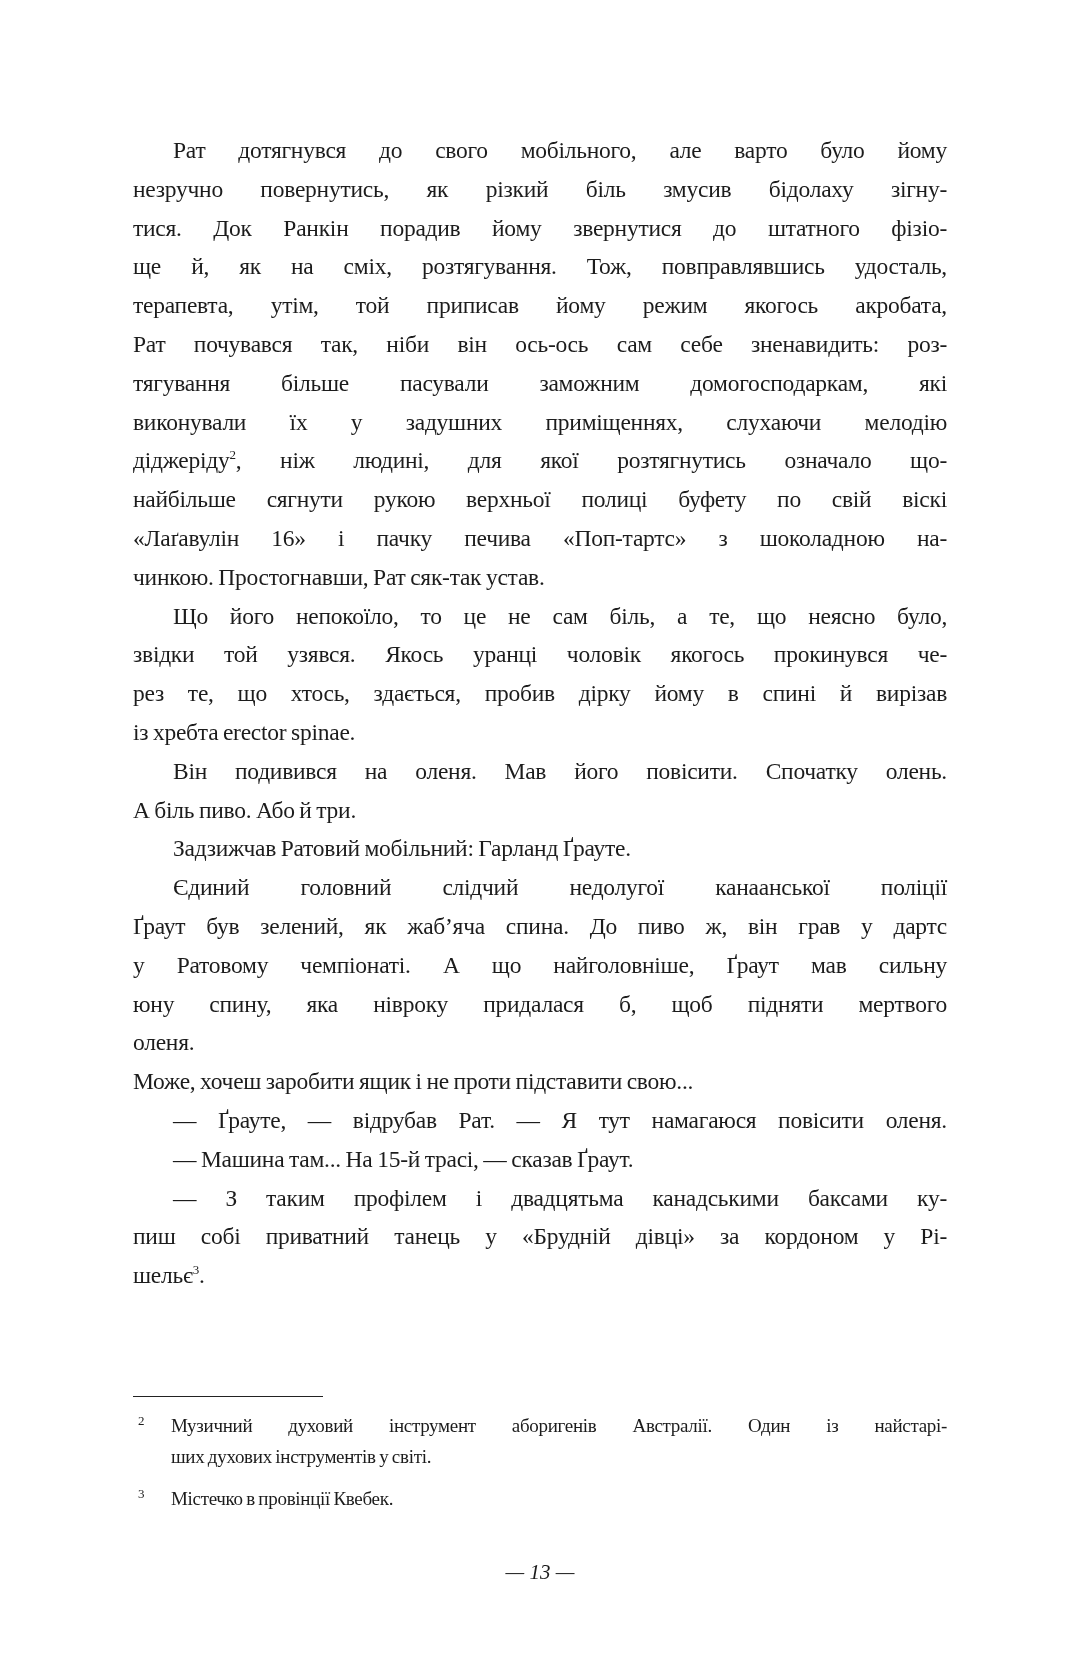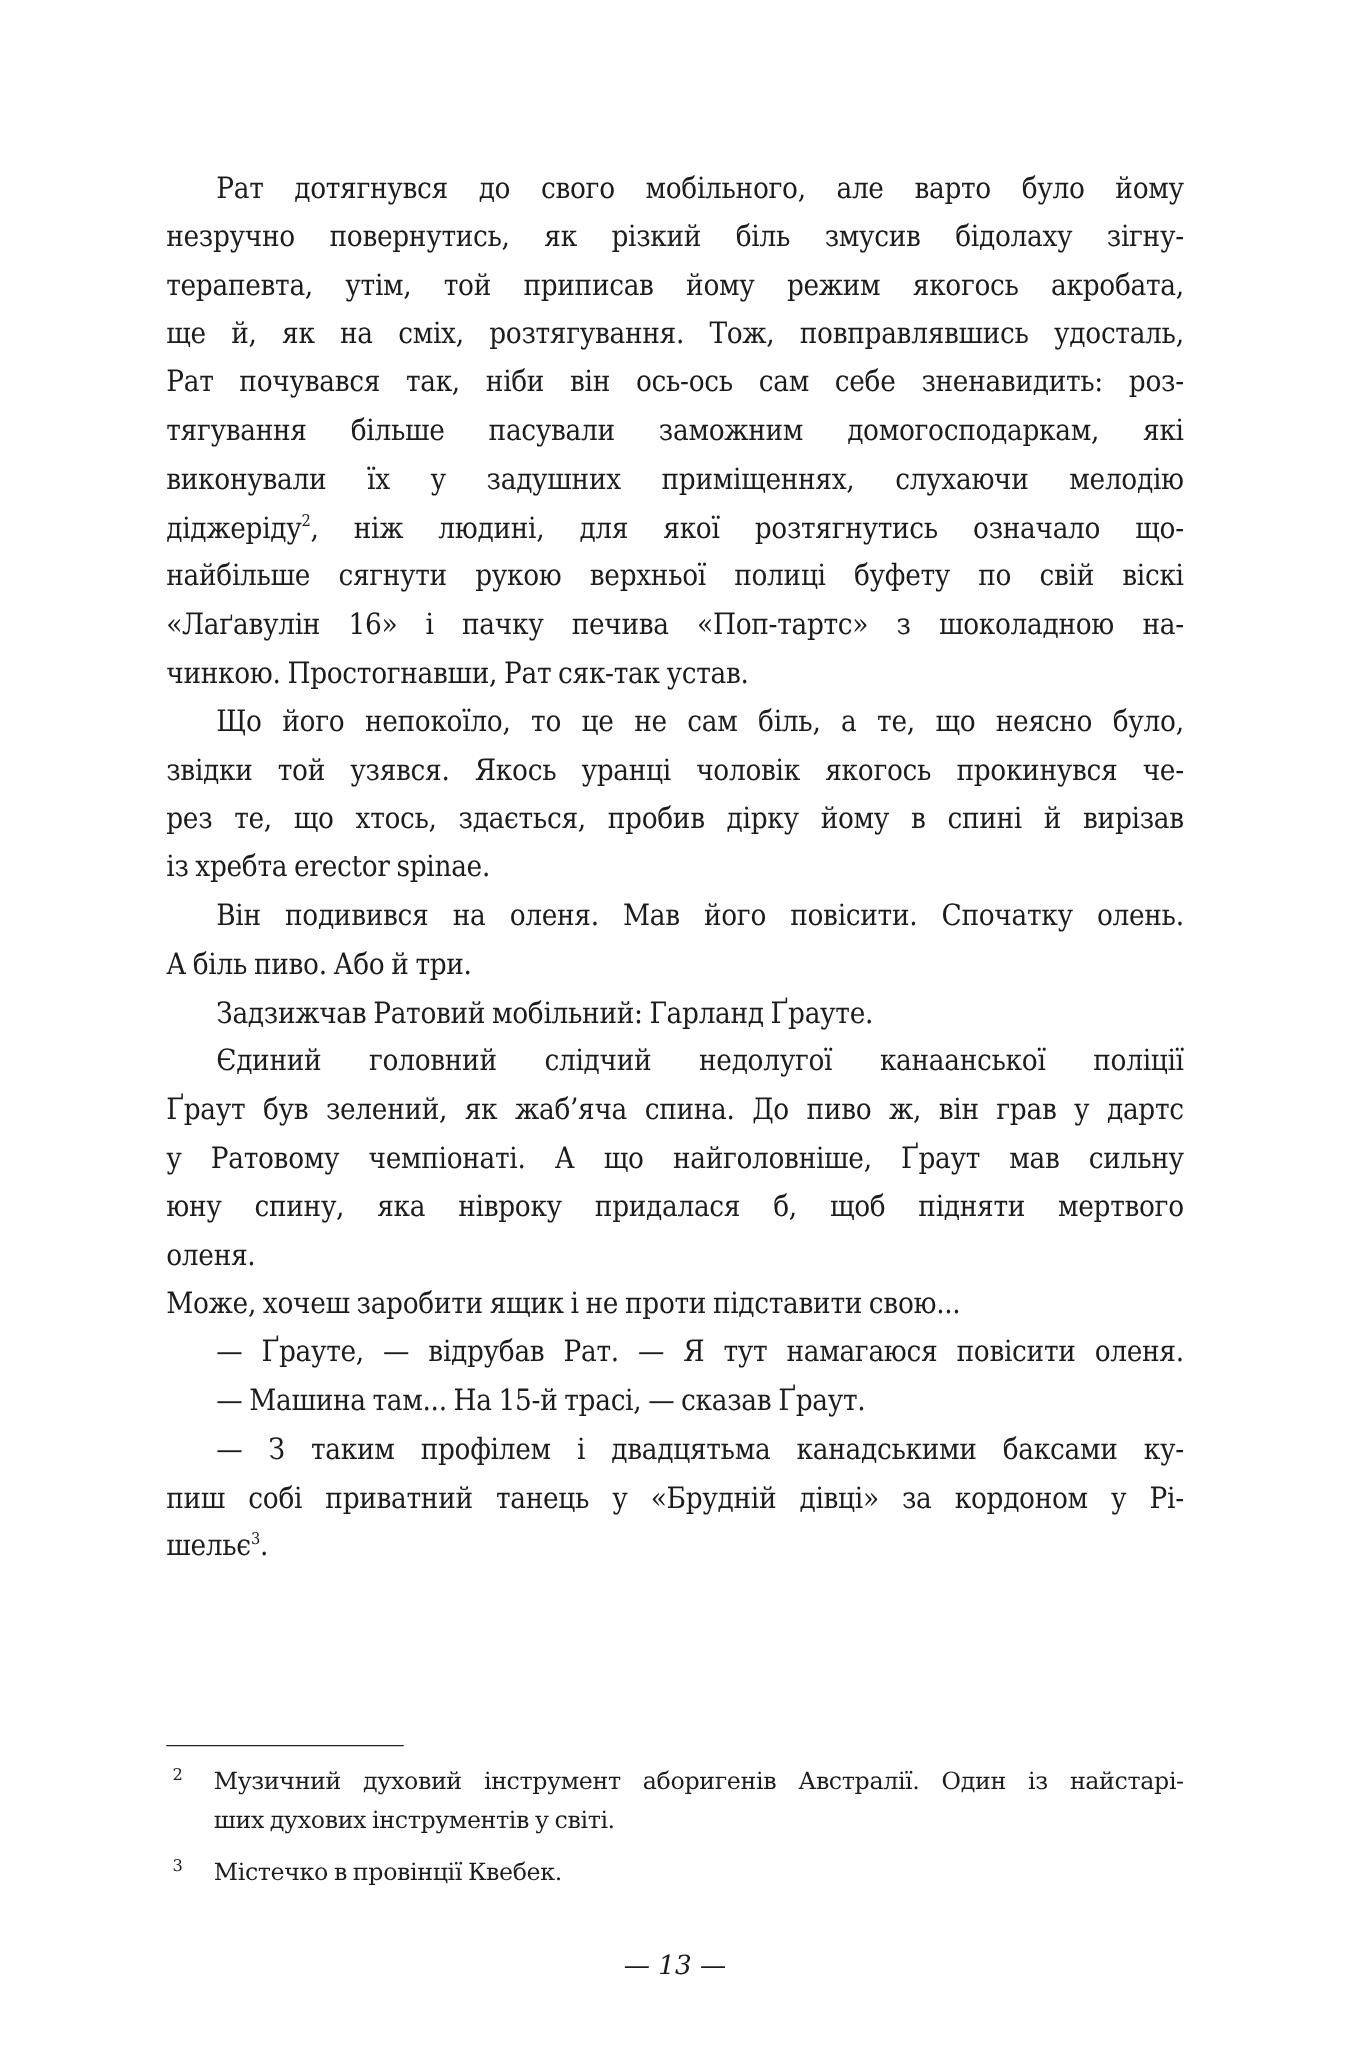--- a/index.html
+++ b/index.html
@@ -14,20 +14,21 @@
       overflow: hidden;
       color: #1c1c1c;
       font-family: "DejaVu Serif", "Liberation Serif", serif;
     }
     .page {
       position: absolute;
       left: 133px;
       top: 0;
       width: 814px;
       height: 1654px;
+      font-family: Liberation Serif, serif;
     }
     .body-text {
       position: absolute;
       left: 0;
       top: 131px;
       width: 814px;
     }
     .line {
       display: block;
       height: 38.8px;
@@ -106,22 +107,23 @@
 </head>
 <body>
 
 <div class="page">
 
   <div class="body-text">
 
     <div>
       <span class="line indent">Рат дотягнувся до свого мобільного, але варто було йому</span>
       <span class="line">незручно повернутись, як різкий біль змусив бідолаху зігну-</span>
+      <span class="line">тися. Док Ранкін порадив йому звернутися до штатного фізіо-</span>
+      <span class="line">ще й, як на сміх, розтягування. Тож, повправлявшись удосталь,</span>
       <span class="line">терапевта, утім, той приписав йому режим якогось акробата,</span>
-      <span class="line">ще й, як на сміх, розтягування. Тож, повправлявшись удосталь,</span>
       <span class="line">Рат почувався так, ніби він ось-ось сам себе зненавидить: роз-</span>
       <span class="line">тягування більше пасували заможним домогосподаркам, які</span>
       <span class="line">виконували їх у задушних приміщеннях, слухаючи мелодію</span>
       <span class="line"><span>діджеріду</span><span class="sup">2</span><span>, ніж людині, для якої розтягнутись означало що-</span></span>
       <span class="line">найбільше сягнути рукою верхньої полиці буфету по свій віскі</span>
       <span class="line">«Лаґавулін 16» і пачку печива «Поп-тартс» з шоколадною на-</span>
       <span class="line last">чинкою. Простогнавши, Рат сяк-так устав.</span>
     </div>
 
     <div>

